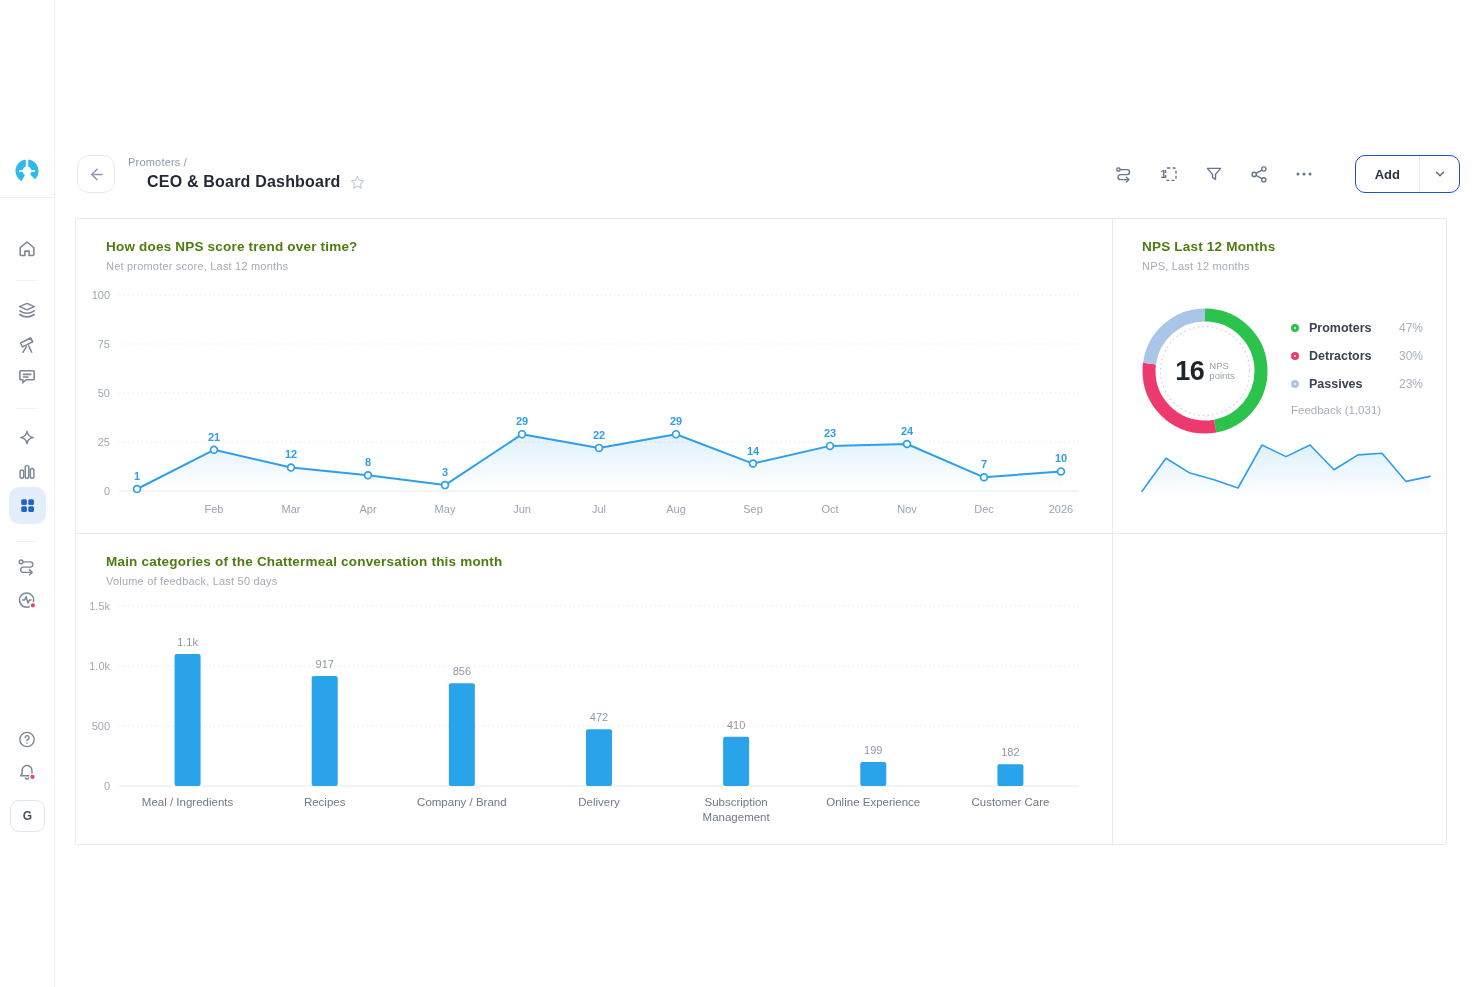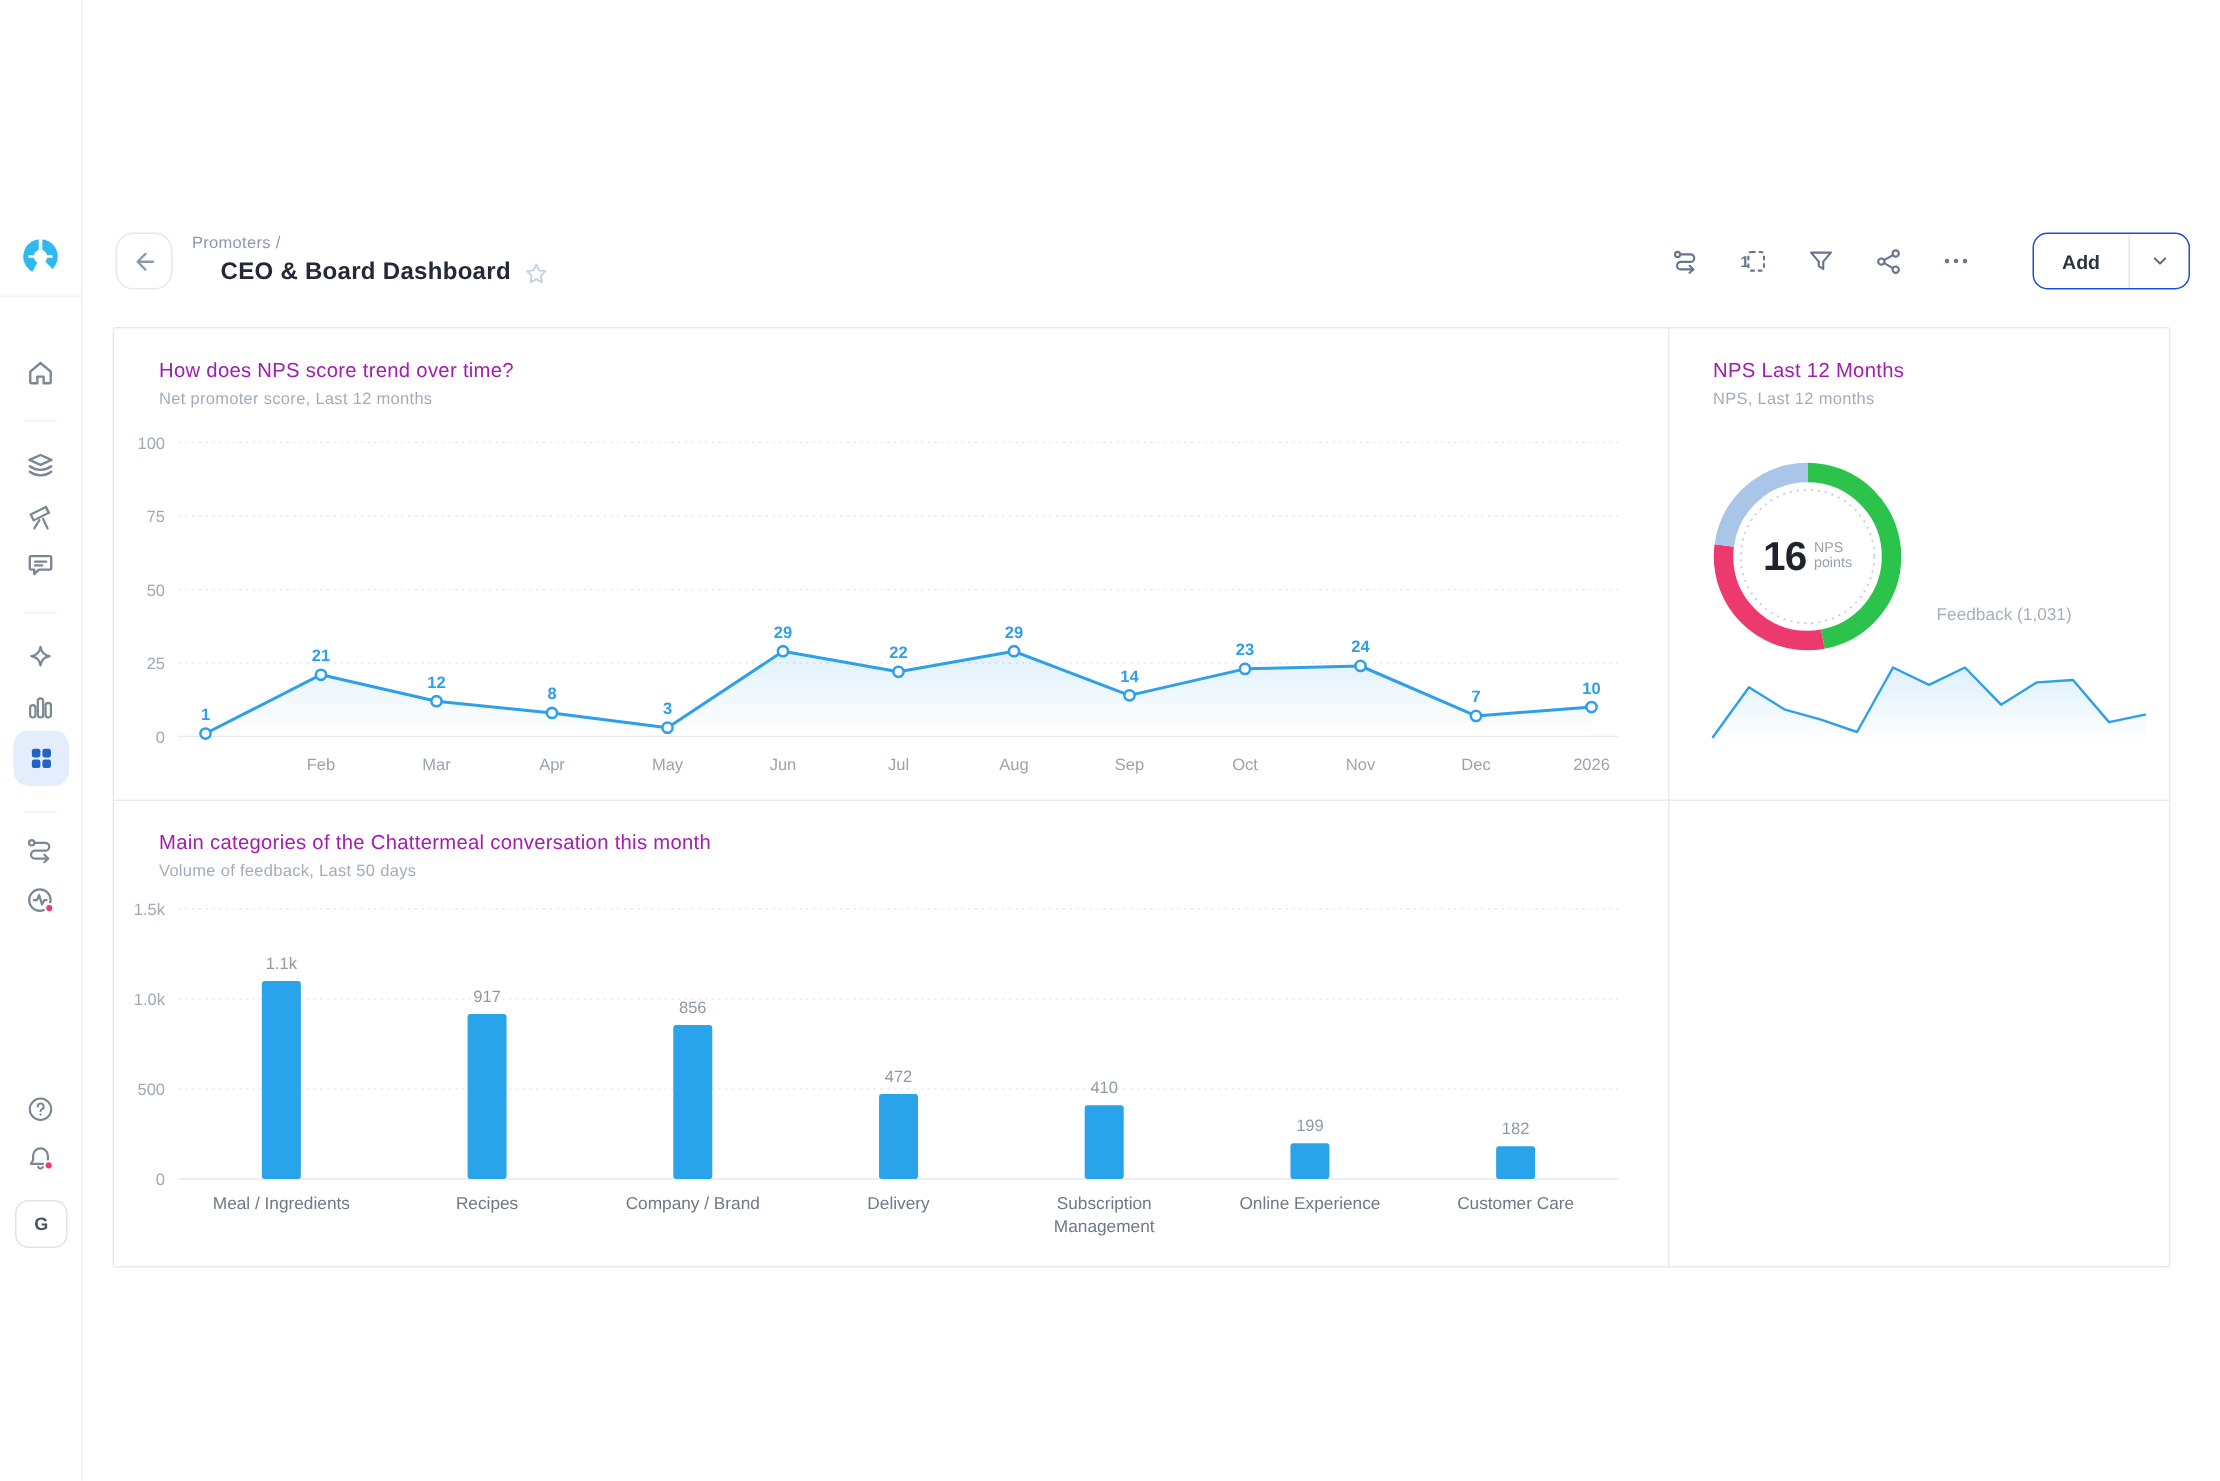--- a/index.html
+++ b/index.html
@@ -49,21 +49,21 @@
   
   .panel { position:absolute; left:75px; top:218px; width:1372px; height:627px;
     border:1px solid #E7EAEF; border-radius:2px; background:#fff; }
   .sec { position:absolute; }
   .sec-trend { left:0; top:0; width:1037px; height:315px;
     border-right:1px solid #E7EAEF; border-bottom:1px solid #E7EAEF; }
   .sec-bars { left:0; top:315px; width:1037px; height:311px; border-right:1px solid #E7EAEF; }
   .sec-nps { left:1037px; top:0; width:334px; height:315px; border-bottom:1px solid #E7EAEF; }
   .sec-app { left:1037px; top:315px; width:334px; height:311px; }
 
-  .card-title { position:absolute; font-size:13.5px; font-weight:400; color:#a21caf;
+  .card-title { position:absolute; font-size:13.5px; font-weight:700; color:#4d7c0f;
     letter-spacing:.2px; }
   .card-sub { position:absolute; font-size:11px; color:#A3ACB9; letter-spacing:.2px; }
 
   .chart-line { position:absolute; left:8px; top:62px; }
   .chart-bar { position:absolute; left:8px; top:58px; }
 
   
   .donut-wrap { position:absolute; left:26px; top:86px; width:132px; height:132px; }
   .donut-center { position:absolute; inset:16px; display:flex; align-items:center;
     justify-content:center; gap:5px; }
@@ -328,20 +328,37 @@
           <circle cx="66" cy="66" r="44.5" fill="none" stroke="#CBD1DA" stroke-width="1.2" stroke-dasharray="1.5 3.2"></circle>
         </svg>
       <div class="donut-center">
         <span class="nps-score">16</span>
         <span class="nps-unit">
           <span>NPS</span><br>
           <span>points</span>
         </span>
       </div>
     </div>
+    <div class="legend">
+      <div class="legend-row">
+        <span class="ring" style="border-color: rgb(43, 195, 75);"></span>
+        <span class="l-label">Promoters</span>
+        <span class="l-pct">47%</span>
+      </div>
+      <div class="legend-row">
+        <span class="ring" style="border-color: rgb(236, 58, 110);"></span>
+        <span class="l-label">Detractors</span>
+        <span class="l-pct">30%</span>
+      </div>
+      <div class="legend-row">
+        <span class="ring" style="border-color: rgb(169, 198, 233);"></span>
+        <span class="l-label">Passives</span>
+        <span class="l-pct">23%</span>
+      </div>
+    </div>
     <div class="feedback">Feedback (1,031)</div>
     <svg id="svg-spark-nps" class="spark-nps" width="294" height="64">
         <defs>
           <linearGradient id="g-sp1" x1="0" y1="0" x2="0" y2="1">
             <stop offset="0%" stop-color="#2E9FE8" stop-opacity="0.16"></stop>
             <stop offset="100%" stop-color="#2E9FE8" stop-opacity="0"></stop>
           </linearGradient>
         </defs>
         <path d="M3.0 57.3 L 27.0 24.2 L 51.0 39.1 L 75.0 45.8 L 99.0 54.0 L 123.0 11.0 L 147.0 22.6 L 171.0 11.0 L 195.0 35.8 L 219.0 20.9 L 243.0 19.3 L 267.0 47.4 L 291.0 42.4 L 291 63 L 3 63 Z" fill="url(#g-sp1)" stroke="none"></path>
         <path d="M3.0 57.3 L 27.0 24.2 L 51.0 39.1 L 75.0 45.8 L 99.0 54.0 L 123.0 11.0 L 147.0 22.6 L 171.0 11.0 L 195.0 35.8 L 219.0 20.9 L 243.0 19.3 L 267.0 47.4 L 291.0 42.4" fill="none" stroke="#2E9FE8" stroke-width="1.6" stroke-linejoin="round" stroke-linecap="round"></path>

